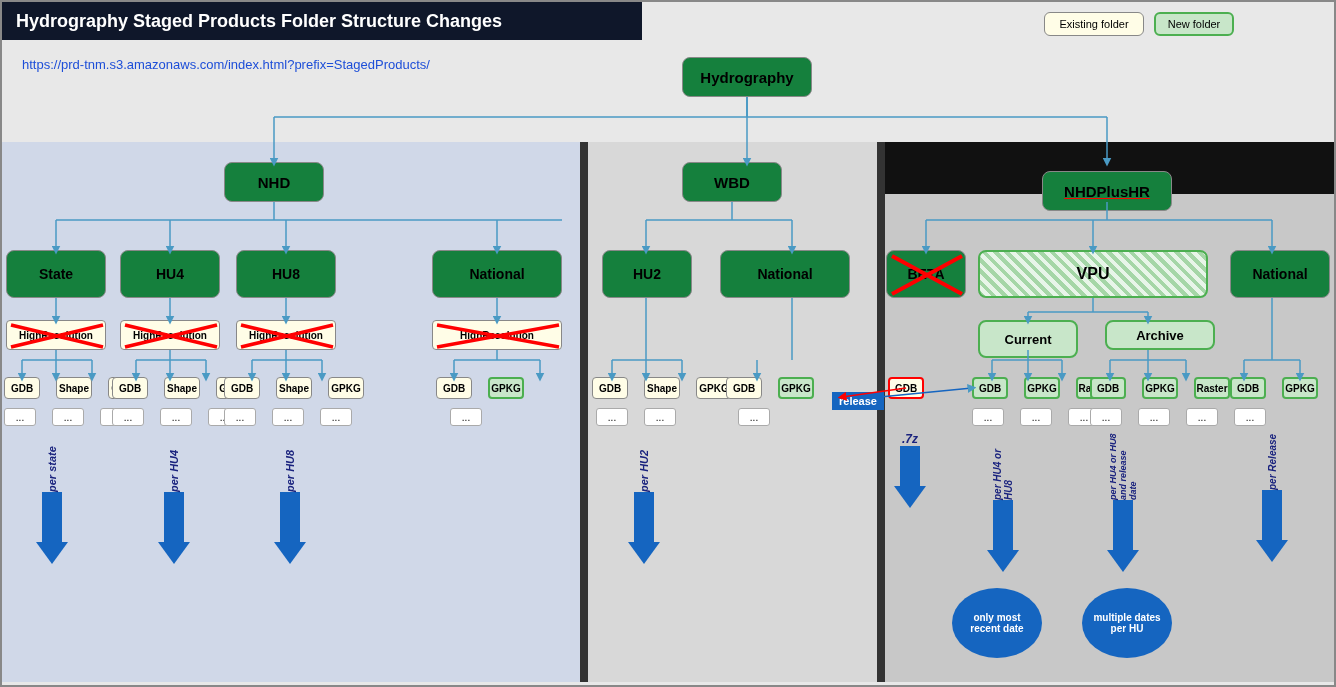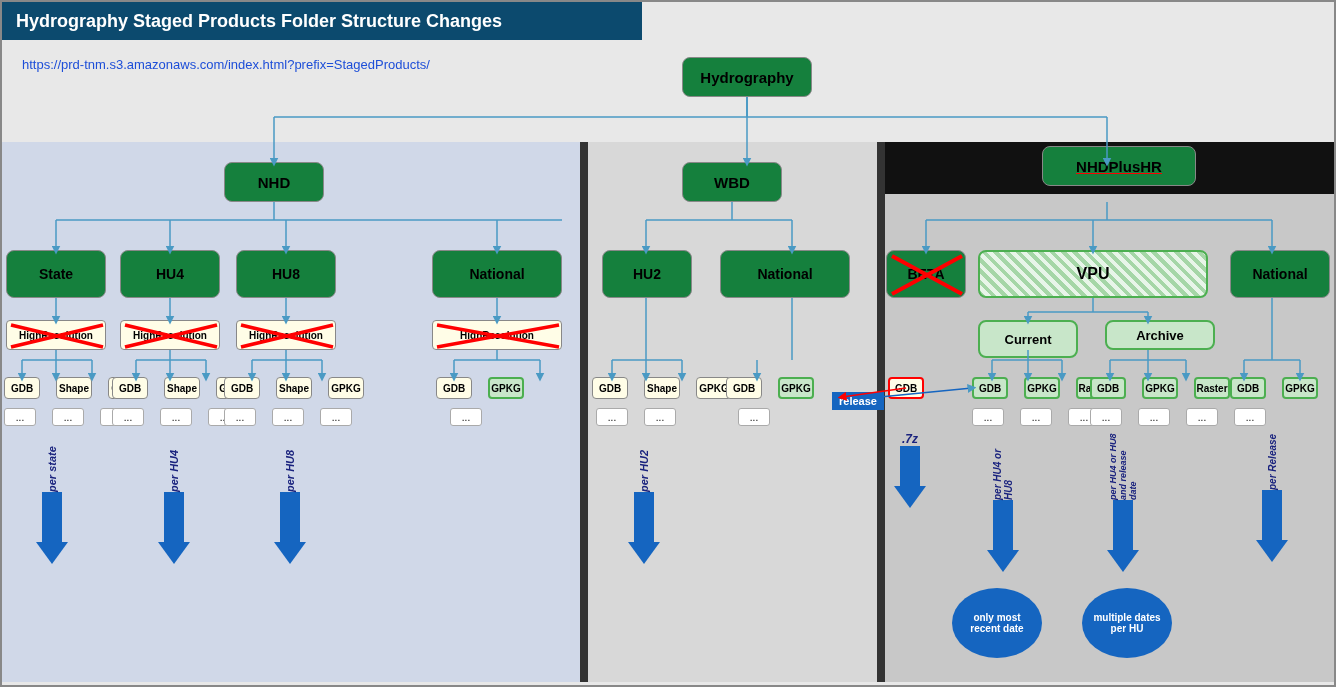--- a/index.html
+++ b/index.html
@@ -14,21 +14,21 @@
     .main-container {
       width: 1336px;
       height: 687px;
       background: #e8e8e8;
       border: 2px solid #888;
       position: relative;
       overflow: hidden;
     }
     
     .header-bar {
-      background: #0c4a6e;
+      background: #0f172a;
       color: white;
       font-size: 18px;
       font-weight: bold;
       padding: 8px 14px;
       position: absolute;
       top: 0; left: 0;
       width: 640px;
       height: 38px;
       display: flex;
       align-items: center;
@@ -266,20 +266,28 @@
   </style>
 </head>
 <body>
 
 <div class="main-container">
 
   <div class="header-bar">
     <span>Hydrography Staged Products Folder Structure Changes</span>
   </div>
 
+  <div class="legend">
+    <div class="legend-box-existing">
+      <span>Existing folder</span>
+    </div>
+    <div class="legend-box-new">
+      <span>New folder</span>
+    </div>
+  </div>
 
   <div class="url-bar">
     <span>https://prd-tnm.s3.amazonaws.com/index.html?prefix=StagedProducts/</span>
   </div>
 
   <div class="section-nhd"></div>
   <div class="section-wbd"></div>
   <div class="section-nhd-plus"></div>
   <div class="nhd-black-top"></div>
 
@@ -291,21 +299,21 @@
   </div>
 
   <div class="node-box" style="top:160px;left:222px;width:100px;height:40px;">
     <span>NHD</span>
   </div>
 
   <div class="node-box" style="top:160px;left:680px;width:100px;height:40px;">
     <span>WBD</span>
   </div>
 
-  <div class="node-box" style="top:144px;left:1040px;width:154px;height:40px;">
+  <div class="node-box" style="top:169px;left:1040px;width:130px;height:40px;">
     <span class="underline-red">NHDPlusHR</span>
   </div>
 
   <div class="node-box" style="top:248px;left:4px;width:100px;height:48px;font-size:14px;">
     <span>State</span>
   </div>
 
   <div class="node-box" style="top:248px;left:118px;width:100px;height:48px;font-size:14px;">
     <span>HU4</span>
   </div>

